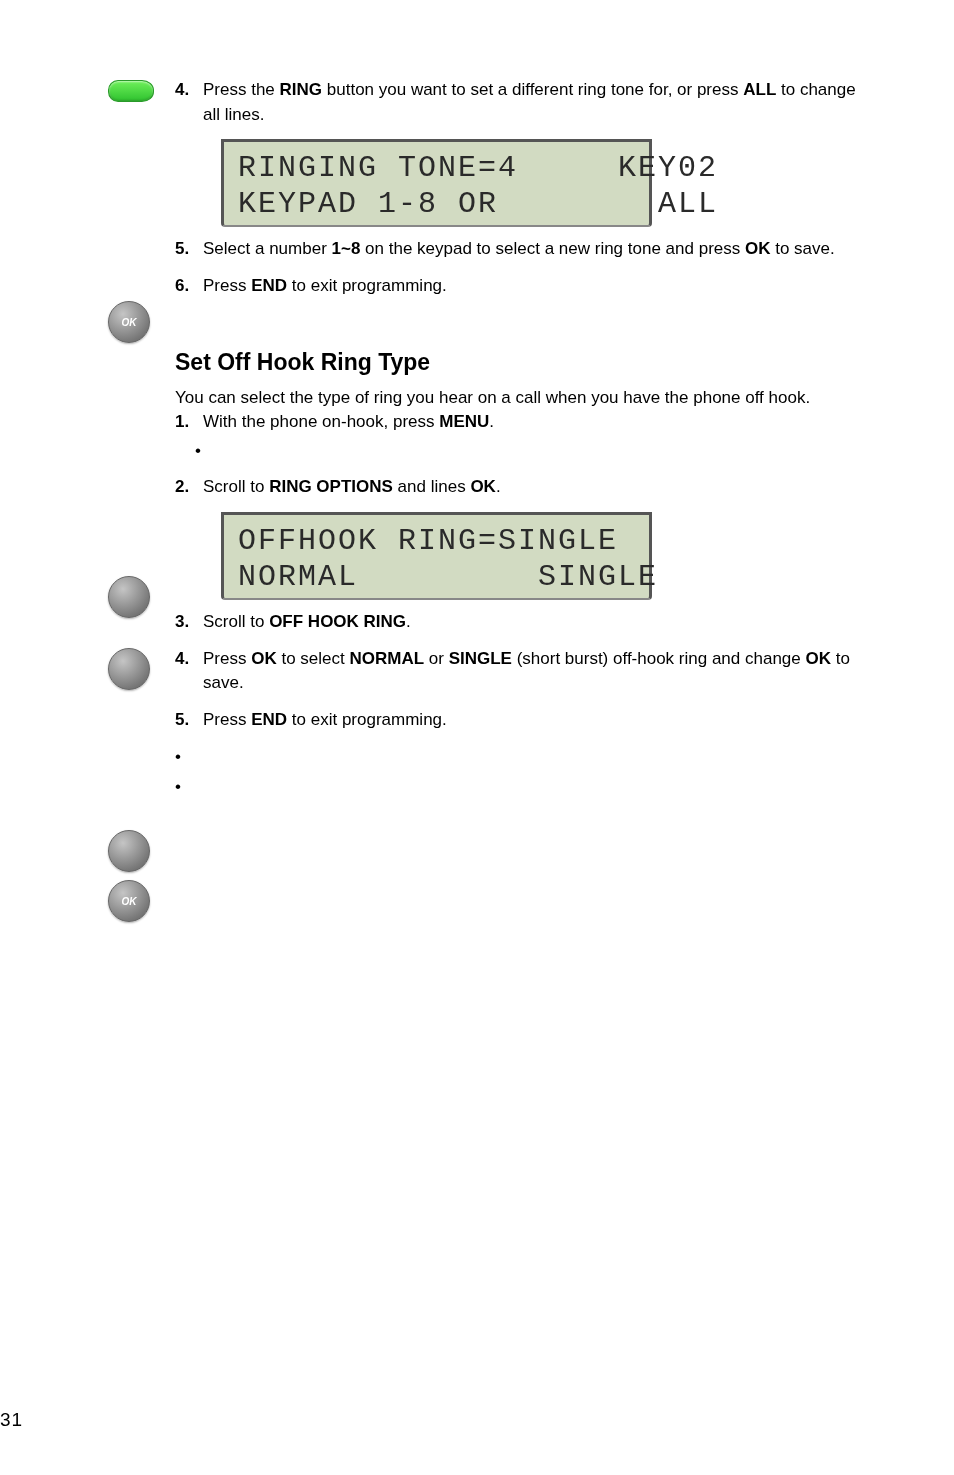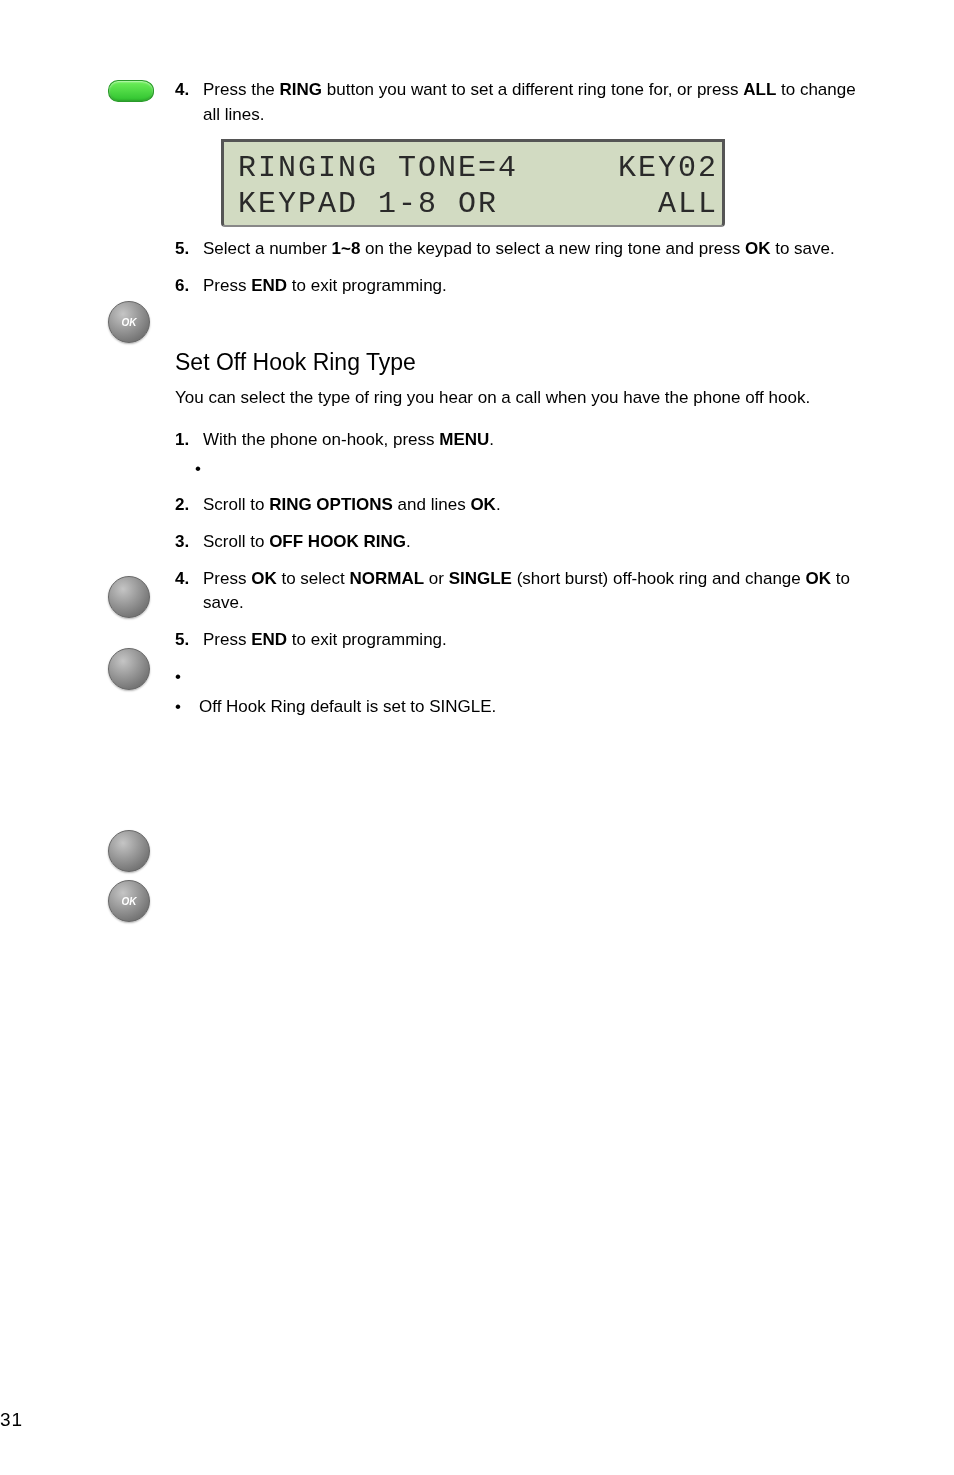--- a/index.html
+++ b/index.html
@@ -66,21 +66,21 @@
     box-shadow: 0 1px 2px rgba(0,0,0,0.3);
     display: flex;
     align-items: center;
     justify-content: center;
     color: #fff;
     font-size: 10px;
     font-style: italic;
     font-weight: bold;
   }
   .lcd {
-    width: 504px;
+    width: 431px;
     height: 88px;
     background: #d2dbc2;
     border-top: 3px solid #555;
     border-left: 3px solid #555;
     border-right: 3px solid #555;
     border-bottom: 2px solid #888;
     border-radius: 0 0 4px 4px;
     padding: 8px 14px 6px 14px;
     box-sizing: border-box;
     font-family: "Courier New", monospace;
@@ -88,27 +88,26 @@
     letter-spacing: 2px;
     color: #2a2a2a;
     line-height: 1.2;
     margin-left: 46px;
     margin-top: 6px;
     margin-bottom: 10px;
     white-space: pre;
   }
   .section-head {
     font-size: 23px;
-    font-weight: normal;
+    font-weight: bold;
     margin: 50px 0 10px 0;
   }
   .section-intro {
     font-size: 17px;
     line-height: 1.45;
-    margin-bottom: 18px;
   }
   .arrow {
     font-family: Arial, sans-serif;
     display: inline-block;
     padding: 0 6px;
   }
   .note-head {
     font-weight: bold;
     font-size: 17px;
     margin-top: 40px;
@@ -206,20 +205,22 @@
 
     <div class="step">
       <div class="step-line">
         <span class="step-num">2.</span>
         <span class="step-text">
           <span>Scroll to </span><b>RING OPTIONS</b><span> and lines </span><b>OK</b><span>.</span>
         </span>
       </div>
     </div>
 
+    <div class="lcd"><span>OFFHOOK RING=SINGLE</span>
+<span>NORMAL         SINGLE</span></div>
 
     <div class="step">
       <div class="step-line">
         <span class="step-num">3.</span>
         <span class="step-text">
           <span>Scroll to </span><b>OFF HOOK RING</b><span>.</span>
         </span>
       </div>
     </div>
 
@@ -239,19 +240,18 @@
           <span>Press </span><b>END</b><span> to exit programming.</span>
         </span>
       </div>
     </div>
 
     <div class="note-item">
       <span class="note-dot">•</span>
     </div>
     <div class="note-item">
       <span class="note-dot">•</span>
-      <span>Off Hook Ring default is set to SINGLE.</span>
     </div>
 
   </div>
 
   <div class="footer">31</div>
 </div>
 
 </body></html>

